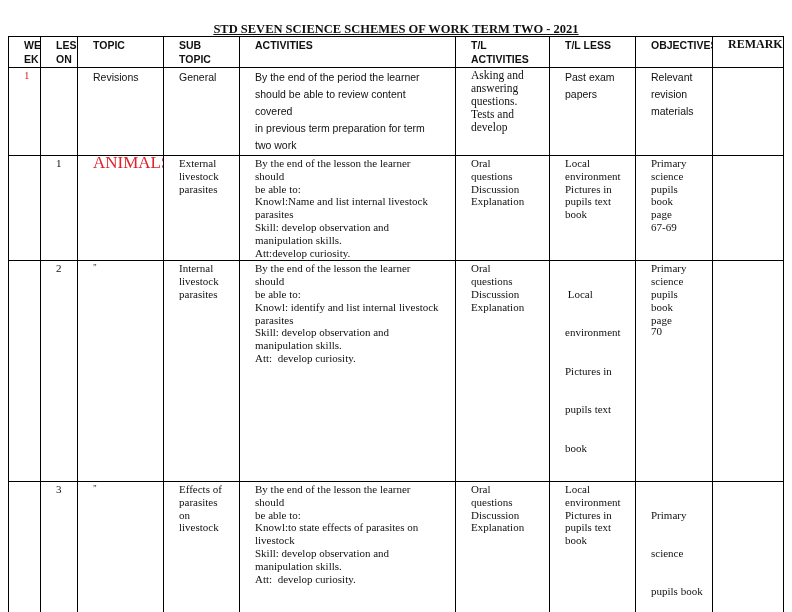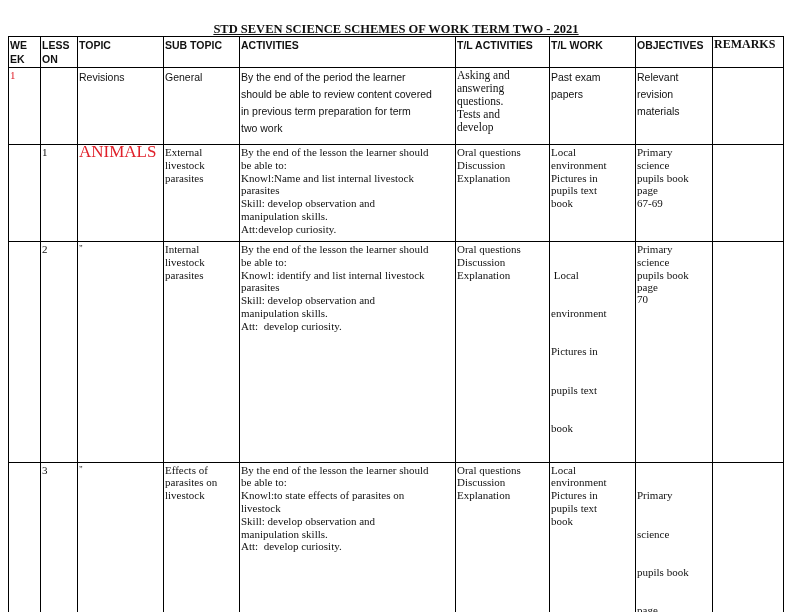--- a/index.html
+++ b/index.html
@@ -7,21 +7,21 @@
   .title {
     position: absolute; top: 22px; left: 0; width: 792px; text-align: center;
     font-family: "Liberation Serif", serif; font-weight: bold; font-size: 12.5px;
     text-decoration: underline; letter-spacing: 0; line-height: 14px;
   }
   table.sow {
     position: absolute; top: 36px; left: 8px; width: 775px;
     border-collapse: collapse; table-layout: fixed;
   }
   table.sow td, table.sow th {
-    border: 1.2px solid #000; vertical-align: top; padding: 1px 1px;
+    border: 1.2px solid #000; vertical-align: top; padding: 1px 15px;
     text-align: left; overflow: hidden;
   }
   th {
     font-family: "Liberation Sans", sans-serif; font-weight: bold; font-size: 10.5px;
     line-height: 14px; height: 26px; padding: 1px 4px;
   }
   th.serif { font-family: "Liberation Serif", serif; font-size: 12px; text-align: center; }
   th.center { text-align: center; }
   .sans { font-family: "Liberation Sans", sans-serif; font-size: 10.5px; line-height: 17px; }
   .serif { font-family: "Liberation Serif", serif; font-size: 11px; line-height: 12.8px; margin-left: 36px; }
@@ -60,21 +60,21 @@
         <span class="line">EK</span>
       </th>
       <th class="center">
         <span class="line">LESS</span>
         <span class="line">ON</span>
       </th>
       <th>TOPIC</th>
       <th>SUB TOPIC</th>
       <th>ACTIVITIES</th>
       <th>T/L ACTIVITIES</th>
-      <th>T/L WORK</th>
+      <th>T/L LESS</th>
       <th>OBJECTIVES</th>
       <th class="serif">REMARKS</th>
     </tr>
   </thead>
   <tbody>
     <tr class="r-rev">
       <td class="serif red">1</td>
       <td class="serif"></td>
       <td class="sans">Revisions</td>
       <td class="sans">General</td>

